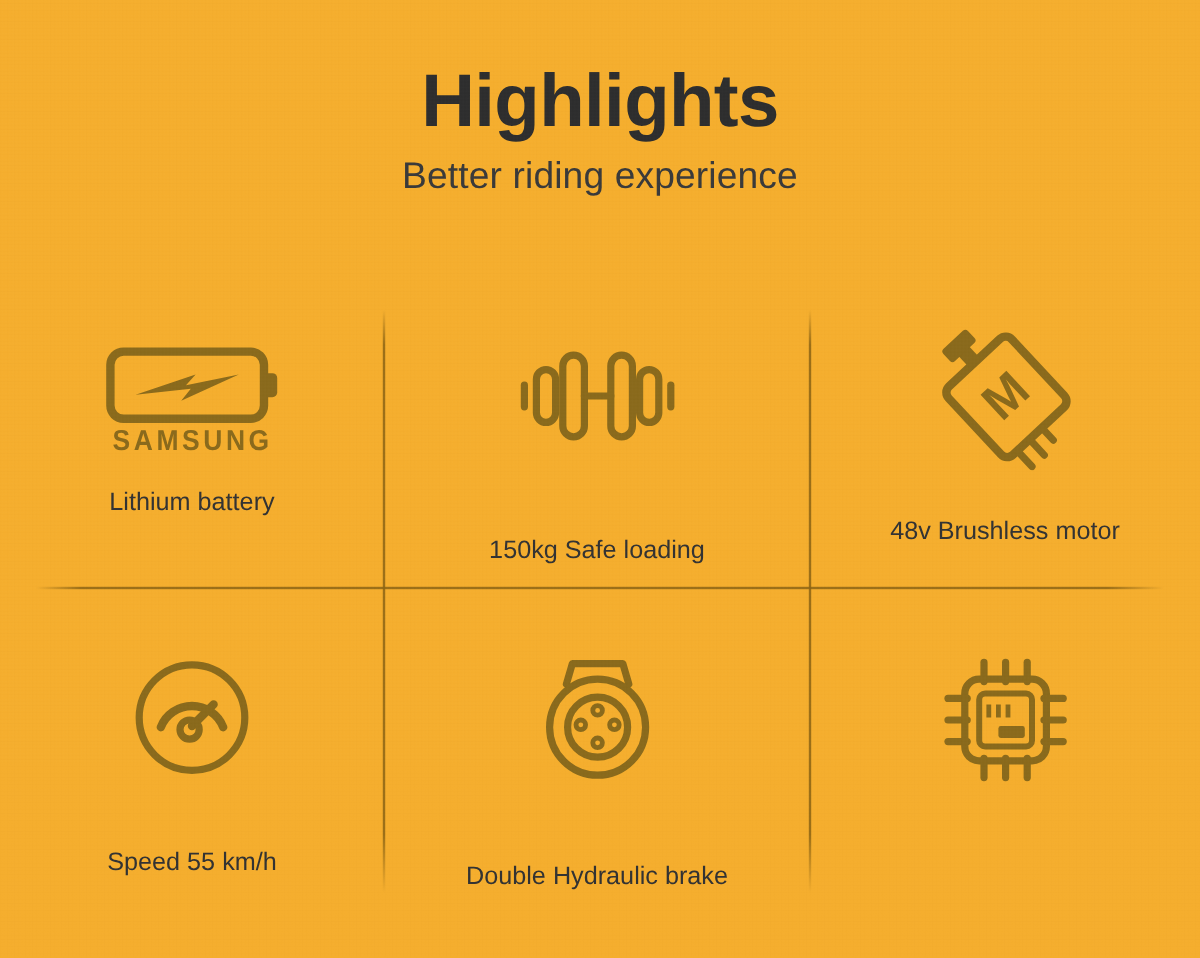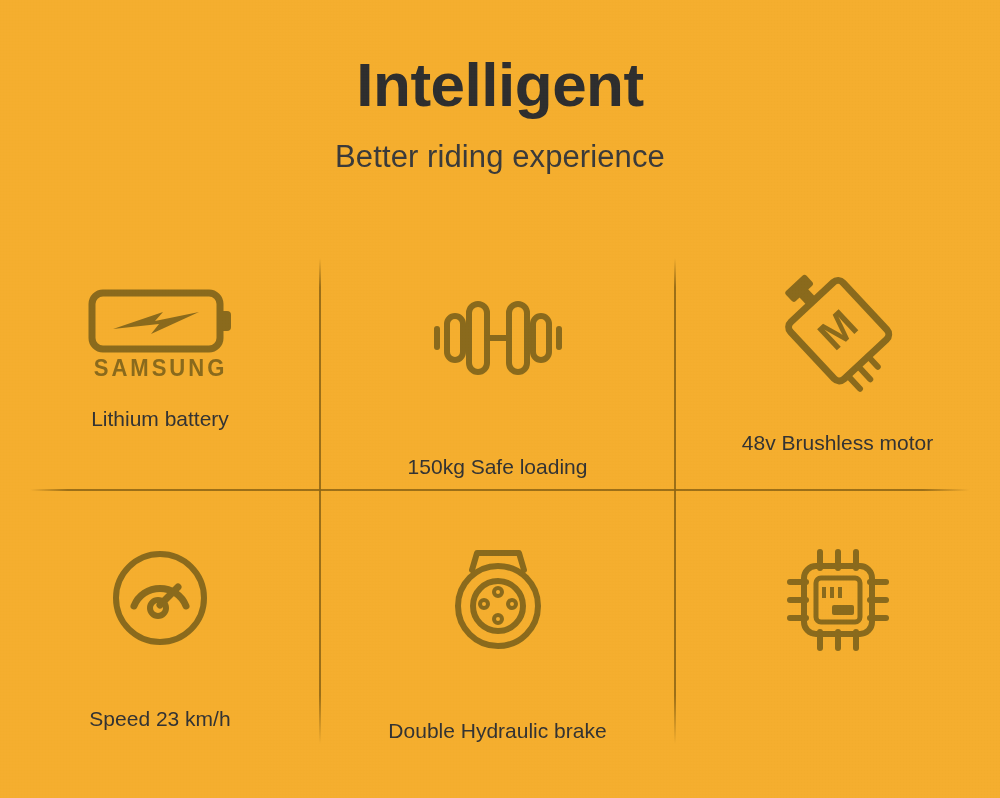--- a/index.html
+++ b/index.html
@@ -42,21 +42,21 @@
   .title {
     margin: 0;
     padding-top: 52px;
     font-size: 62px;
     font-weight: bold;
     color: #2e2e2e;
     letter-spacing: -0.5px;
     line-height: 1.05;
   }
   .subtitle {
-    margin: 10px;
+    margin: 0;
     padding-top: 12px;
     font-size: 31px;
     font-weight: normal;
     color: #3a3a3a;
     letter-spacing: .1px;
   }
 
   
   .grid {
     position: absolute;
@@ -91,21 +91,21 @@
   }
   .label {
     font-size: 21px;
     color: #333333;
     white-space: nowrap;
     line-height: 1;
   }
 
   
   .cell-battery { left: 0;   top: 0;   width: 320px; }
-  .cell-load    { left: 320px; top: 8px; width: 355px; }
+  .cell-load    { left: 320px; top: 0; width: 355px; }
   .cell-motor   { left: 675px; top: 0; width: 325px; }
   
   .cell-speed   { left: 0;   top: 258px; width: 320px; }
   .cell-brake   { left: 320px; top: 258px; width: 355px; }
   .cell-chip    { left: 675px; top: 258px; width: 325px; }
 
   .cell-battery .icon-wrap { margin-top: 42px; }
   .cell-battery .label { margin-top: 28px; }
 
   .cell-load .icon-wrap { margin-top: 42px; }
@@ -149,21 +149,21 @@
         rgba(140,100,20,.85) 95%,
         rgba(140,100,20,0) 100%);
   }
 </style>
 </head>
 <body>
 
 <div id="page">
 
   <div class="header">
-    <h1 class="title">Intelligent</h1>
+    <h1 class="title">Highlights</h1>
     <p class="subtitle">Better riding experience</p>
   </div>
 
   <div class="vline vline-1"></div>
   <div class="vline vline-2"></div>
   <div class="hline"></div>
 
   <div class="grid">
 
     <div class="cell cell-battery">
@@ -219,21 +219,21 @@
 
     <div class="cell cell-speed">
       <div class="icon-wrap">
         <svg width="100" height="100" viewBox="0 0 100 100" aria-hidden="true">
           <circle cx="50" cy="50" r="44" fill="none" stroke="#8a6a1c" stroke-width="6"></circle>
           <path d="M24 58 A28 28 0 0 1 76 58" fill="none" stroke="#8a6a1c" stroke-width="7" stroke-linecap="round"></path>
           <line x1="50" y1="57" x2="68" y2="39" stroke="#8a6a1c" stroke-width="7" stroke-linecap="round"></line>
           <circle cx="48" cy="60" r="8" fill="none" stroke="#8a6a1c" stroke-width="6"></circle>
         </svg>
       </div>
-      <div class="label">Speed 23 km/h</div>
+      <div class="label">Speed 55 km/h</div>
     </div>
 
     <div class="cell cell-brake">
       <div class="icon-wrap">
         <svg width="104" height="108" viewBox="0 0 104 108" aria-hidden="true">
 
           <path d="M26 26 L31 9 h42 l5 17" fill="none" stroke="#8a6a1c" stroke-width="6" stroke-linejoin="round" stroke-linecap="round"></path>
 
           <circle cx="52" cy="62" r="40" fill="none" stroke="#8a6a1c" stroke-width="6"></circle>
 

